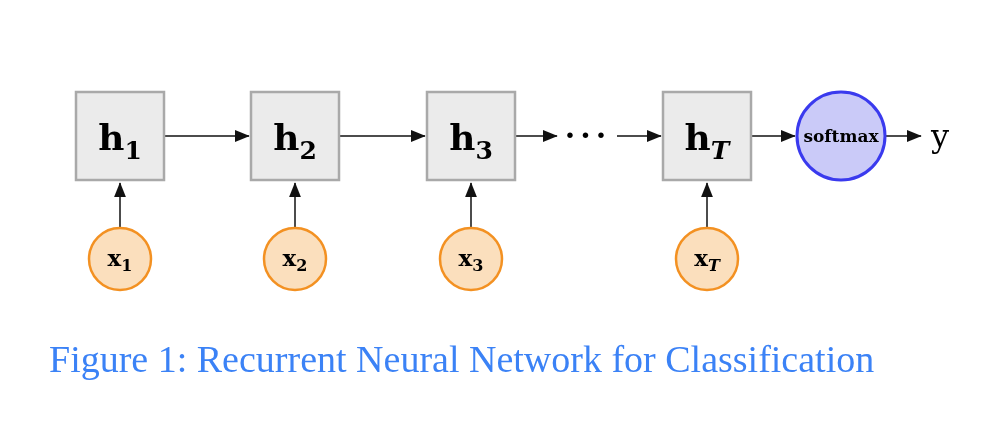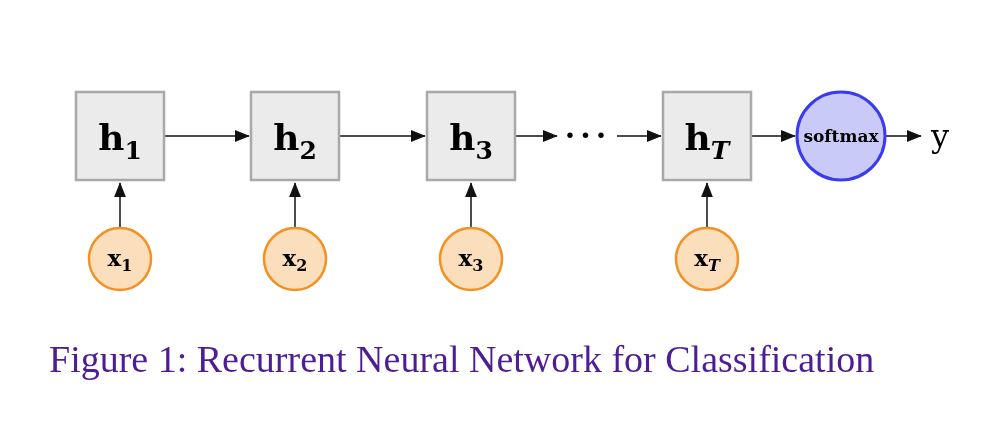--- a/index.html
+++ b/index.html
@@ -25,21 +25,21 @@
   .ylabel  { font-family: "DejaVu Serif", serif; font-size: 32px; fill: #000; }
   .dots    { font-family: "DejaVu Serif", serif; font-weight: bold; font-size: 30px; fill: #000; letter-spacing: 5px; }
 
   .arrows line { stroke: #111111; stroke-width: 1.5; }
 
   .caption {
     position: absolute;
     left: 49px; top: 337px;
     font-family: "Liberation Serif", serif;
     font-size: 38px;
-    color: #4c1d95;
+    color: #3b82f6;
     white-space: nowrap;
   }
 </style>
 </head>
 <body>
 
 <svg class="diagram" width="1007" height="439" viewBox="0 0 1007 439" xmlns="http://www.w3.org/2000/svg">
   <defs>
     <marker id="ah" viewBox="0 0 10 8" refX="9.5" refY="4" markerWidth="10" markerHeight="8" orient="auto">
       <path d="M0,0 L10,4 L0,8 Z" fill="#111111"></path>

